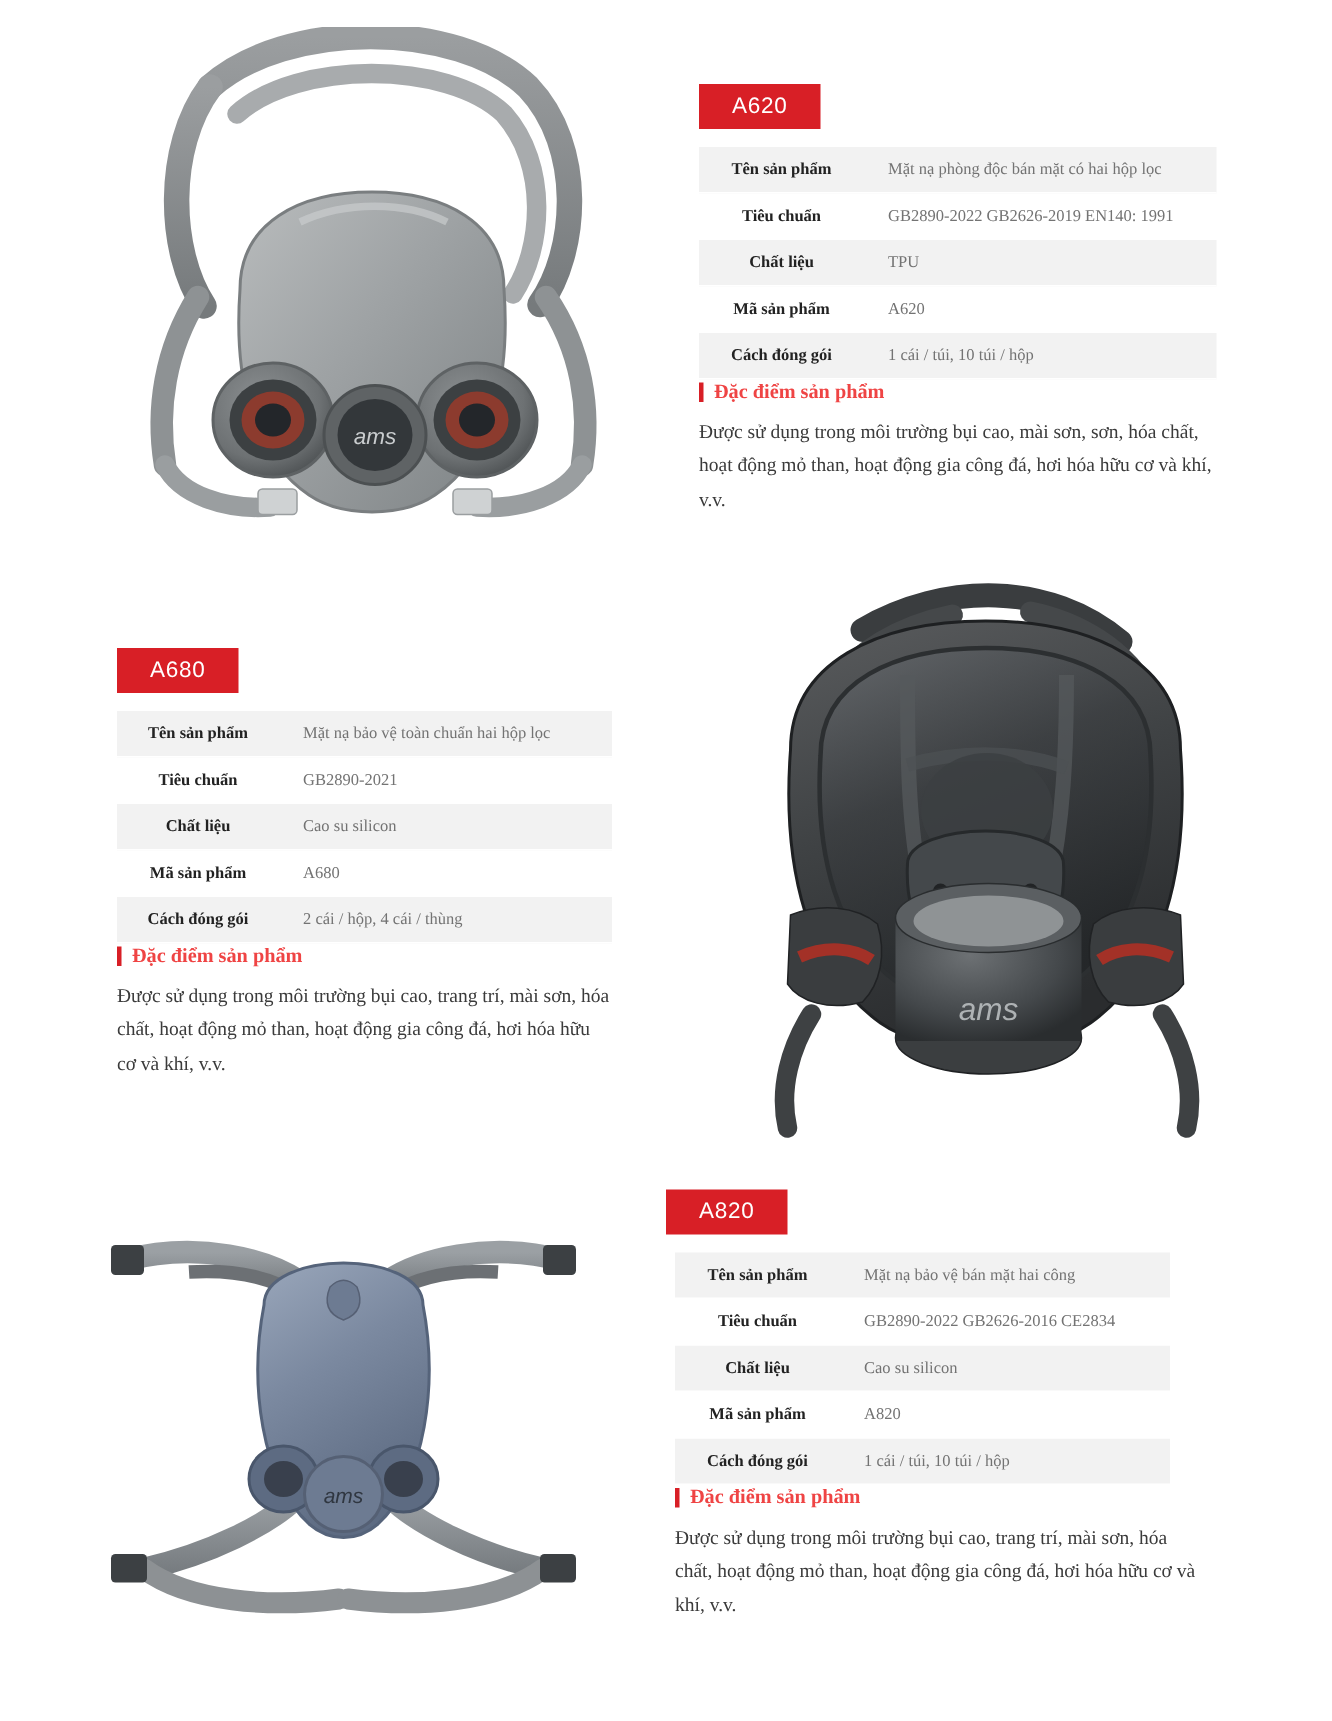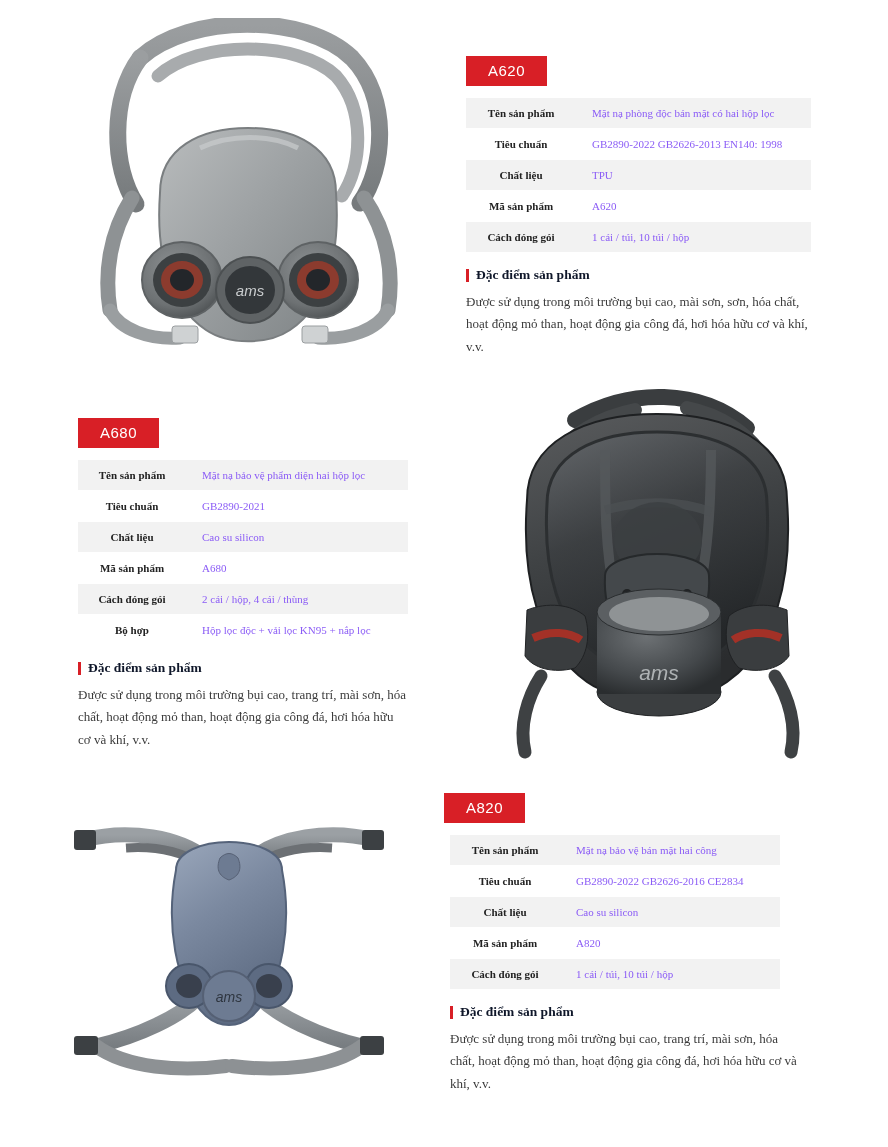--- a/index.html
+++ b/index.html
@@ -42,31 +42,30 @@
     color: #3a3a3a;
   }
   table.spec td.label {
     font-weight: bold;
     text-align: center;
     white-space: nowrap;
     color: #222;
   }
   table.spec td.value {
     padding-left: 16px;
-    color: #8b5cf6;
+    color: #737373;
   }
   table.spec tr.alt td { background: #f2f2f2; }
   table.spec tr td { border-bottom: 1px solid #ffffff; }
 
   
   .feature-head {
-    margin-top: 14px;
     font-size: 13.5px;
     font-weight: bold;
-    color: #0f172a;
+    color: #ef4444;
     display: flex;
     align-items: center;
   }
   .feature-bar {
     display: inline-block;
     width: 3px;
     height: 13px;
     background: #d81f26;
     margin-right: 7px;
   }
@@ -79,21 +78,21 @@
 
   
   #sec-a620 { left: 466px; top: 56px; width: 360px; }
   #sec-a620 table.spec { width: 345px; }
   #sec-a620 td.label { width: 110px; }
   #sec-a620 .feature-body { width: 345px; }
 
   #img-a620 { left: 40px; top: 18px; width: 420px; height: 400px; }
 
   
-  #sec-a680 { left: 78px; top: 418px; width: 345px; }
+  #sec-a680 { left: 78px; top: 432px; width: 345px; }
   #sec-a680 table.spec { width: 330px; }
   #sec-a680 td.label { width: 108px; }
   #sec-a680 .feature-body { width: 330px; }
 
   #img-a680 { left: 455px; top: 380px; width: 400px; height: 400px; }
 
   
   #sec-a820 { left: 444px; top: 793px; width: 370px; }
   #sec-a820 table.spec { width: 330px; margin-left: 6px; }
   #sec-a820 td.label { width: 110px; }
@@ -164,21 +163,21 @@
   <div class="badge">A620</div>
 
   <table class="spec">
     <tbody>
         <tr class="alt">
       <td class="label">Tên sản phẩm</td>
       <td class="value">Mặt nạ phòng độc bán mặt có hai hộp lọc</td>
     </tr>
     <tr>
       <td class="label">Tiêu chuẩn</td>
-      <td class="value">GB2890-2022 GB2626-2013  EN140: 1998</td>
+      <td class="value">GB2890-2022 GB2626-2019  EN140: 1991</td>
     </tr>
     <tr class="alt">
       <td class="label">Chất liệu</td>
       <td class="value">TPU</td>
     </tr>
     <tr>
       <td class="label">Mã sản phẩm</td>
       <td class="value">A620</td>
     </tr>
     <tr class="alt">
@@ -253,41 +252,37 @@
   </svg>
 </div>
 
 <div class="section" id="sec-a680">
   <div class="badge">A680</div>
 
   <table class="spec">
     <tbody>
         <tr class="alt">
       <td class="label">Tên sản phẩm</td>
-      <td class="value">Mặt nạ bảo vệ phẩm diện hai hộp lọc</td>
+      <td class="value">Mặt nạ bảo vệ toàn chuẩn hai hộp lọc</td>
     </tr>
     <tr>
       <td class="label">Tiêu chuẩn</td>
       <td class="value">GB2890-2021</td>
     </tr>
     <tr class="alt">
       <td class="label">Chất liệu</td>
       <td class="value">Cao su silicon</td>
     </tr>
     <tr>
       <td class="label">Mã sản phẩm</td>
       <td class="value">A680</td>
     </tr>
     <tr class="alt">
       <td class="label">Cách đóng gói</td>
       <td class="value">2 cái / hộp, 4 cái / thùng</td>
-    </tr>
-    <tr>
-      <td class="label">Bộ hợp</td>
-      <td class="value">Hộp lọc độc + vải lọc KN95 + nắp lọc</td>
     </tr>
   </tbody>
     </table>
 
   <div class="feature-head">
     <span class="feature-bar"></span>
     <span>Đặc điểm sản phẩm</span>
   </div>
   <div class="feature-body">Được sử dụng trong môi trường bụi cao, trang trí, mài sơn, hóa chất, hoạt động mỏ than, hoạt động gia công đá, hơi hóa hữu cơ và khí, v.v.</div>
 </div>

